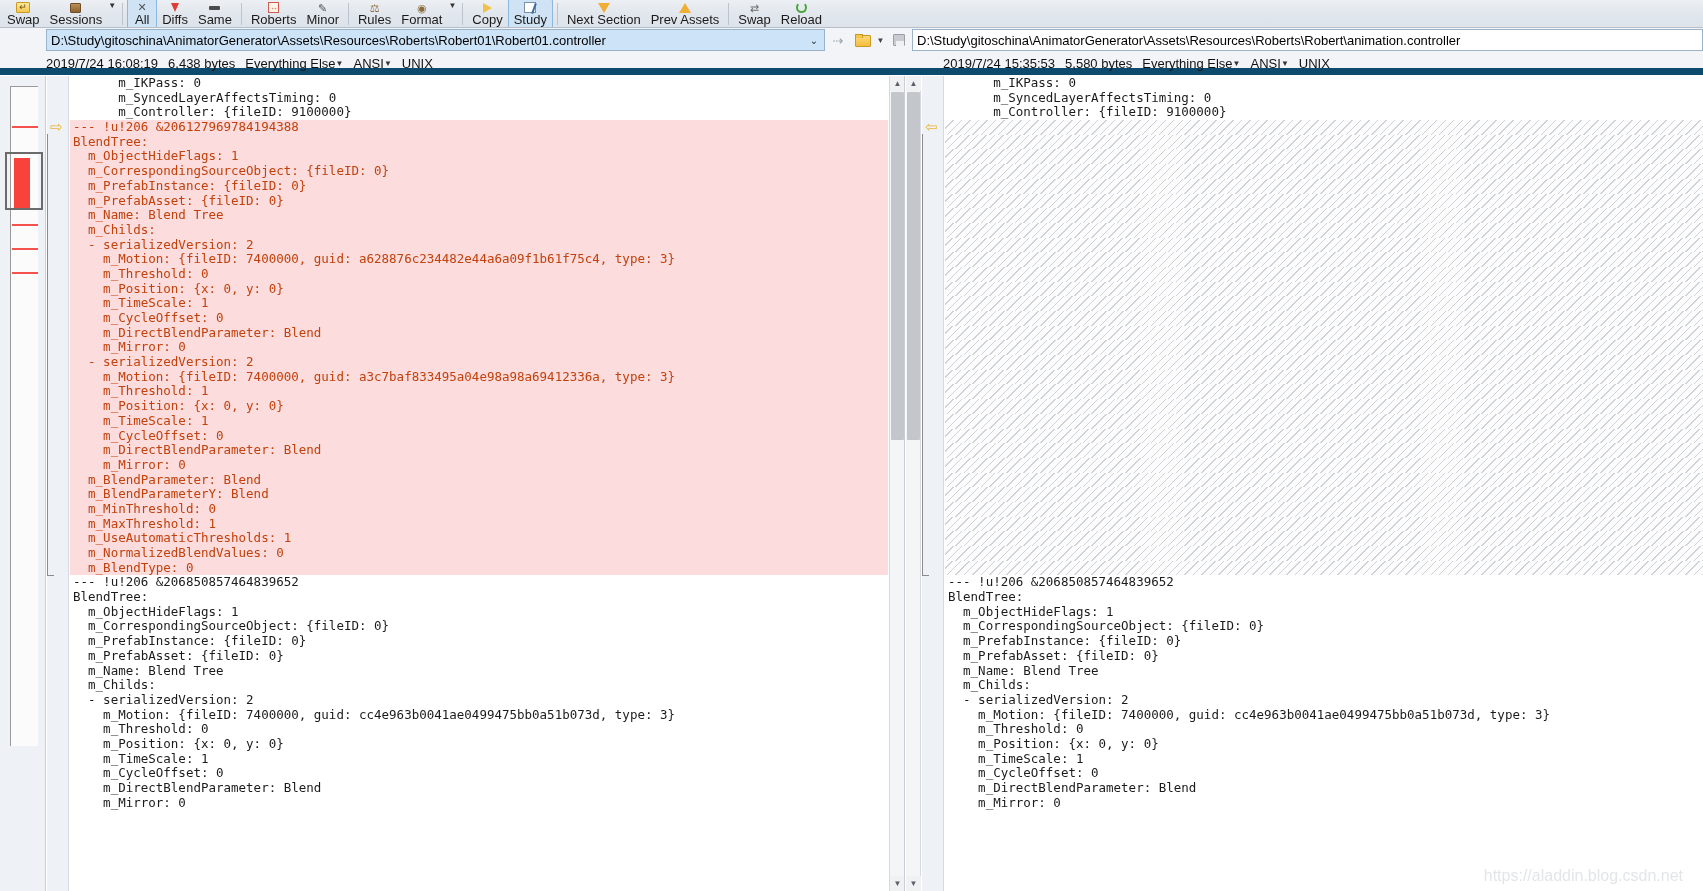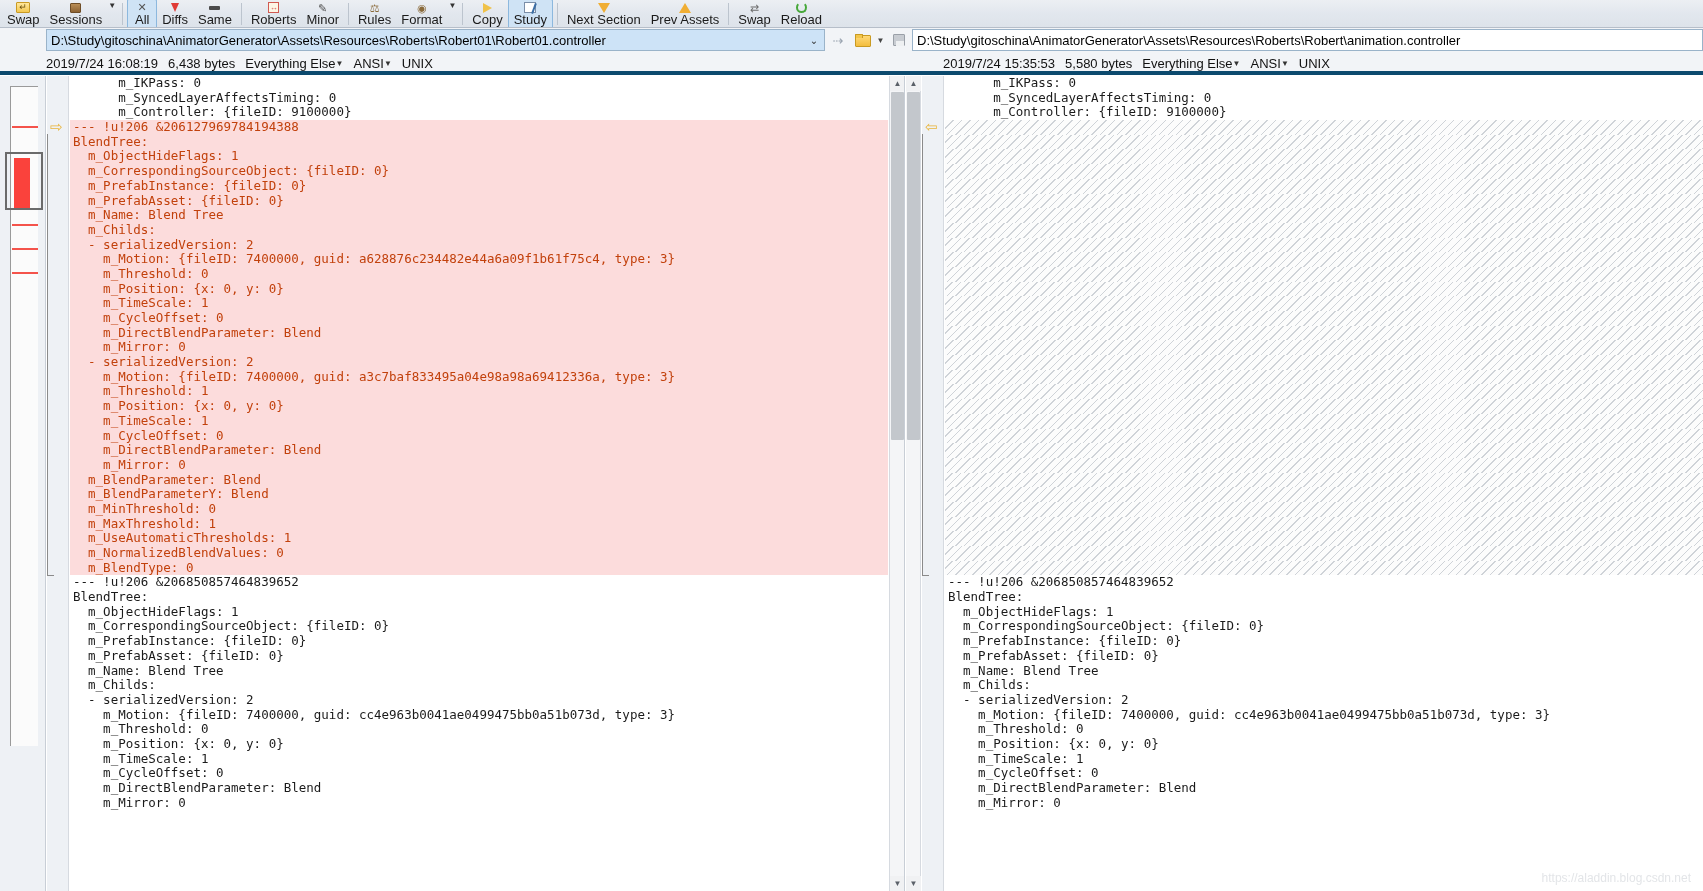--- a/index.html
+++ b/index.html
@@ -79,21 +79,21 @@
     width: 22px; height: 22px;
     display: flex; align-items: center; justify-content: center;
   }
   .ptool-caret { width: 11px; font-size: 8px; color: #444; text-align:center; }
 
   
   .inforow {
     position: absolute; top: 52px; left: 0;
     width: 1703px; height: 23px;
     background: #f2f4f7;
-    border-bottom: 4px solid #0c4a6e;
+    border-bottom: 7px solid #0c4a6e;
     font-size: 13px; color: #111;
   }
   .infoblock { position: absolute; top: 0; height: 23px;
     display: flex; align-items: center; gap: 10px; }
   .infoblock .dd { display: flex; align-items: center; }
   .infoblock .dd .c { font-size: 8px; color: #333; }
 
   
   .minimap {
     position: absolute; top: 76px; left: 0;
@@ -188,22 +188,22 @@
     font-size: 8px; color: #5a6068;
   }
   .vsb .arrow.up { top: 0; }
   .vsb .arrow.down { bottom: 0; }
   .vsb .thumb {
     position: absolute; left: 1px; width: 13px;
     background: #c3c7cc; border-radius: 1px;
   }
 
   .watermark {
-    position: absolute; right: 12px; bottom: 6px;
-    font-size: 12px; color: #e3e5e8;
+    position: absolute; right: 20px; bottom: 6px;
+    font-size: 16px; color: #e3e5e8;
     font-family: "Liberation Sans", sans-serif;
     pointer-events: none;
   }
 
   
   .ico-folder {
     width: 15px; height: 12px; position: relative;
   }
   .ico-folder::before {
     content: ""; position: absolute; left: 0; top: 1px;

